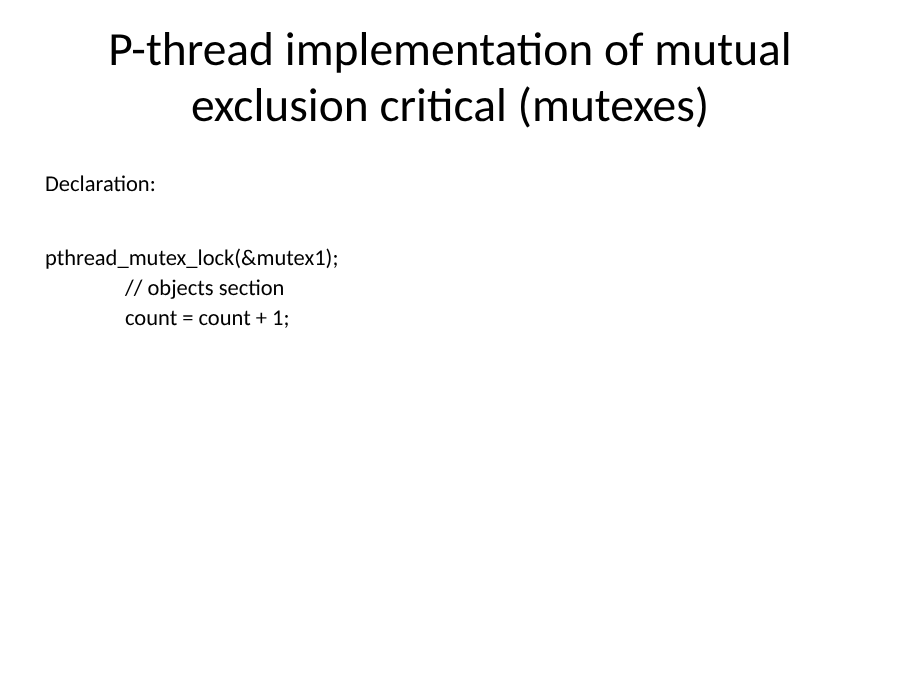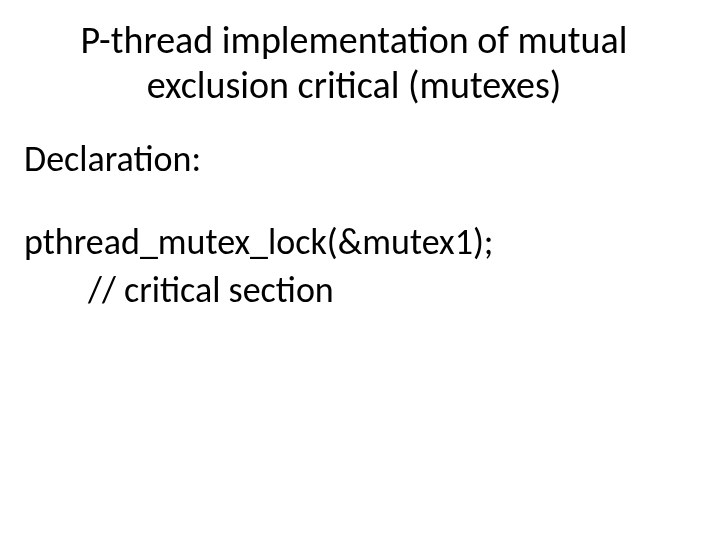--- a/index.html
+++ b/index.html
@@ -8,32 +8,32 @@
     width: 720px;
     height: 540px;
     background: #ffffff;
     font-family: Calibri, "Segoe UI", Arial, sans-serif;
     color: #000000;
   }
   .slide {
     width: 720px;
     height: 496px;
     box-sizing: border-box;
-    padding: 18px 36px 0 24px;
+    padding: 18px 36px 0 36px;
   }
   .title {
     font-size: 38px;
     font-weight: 400;
     text-align: center;
     line-height: 1.18;
     letter-spacing: 0px;
     margin: 0 0 28px 0;
   }
   .body {
-    font-size: 36px;
+    font-size: 18px;
     line-height: 1.32;
     letter-spacing: 0px;
   }
   .body p {
     margin: 0;
   }
   .gap {
     height: 36px;
   }
   .indent {
@@ -46,15 +46,16 @@
 <div class="slide">
   <h1 class="title">
     <span>P-thread implementation of mutual</span><br>
     <span>exclusion critical (mutexes)</span>
   </h1>
 
   <div class="body">
     <p>Declaration:</p>
     <div class="gap"></div>
     <p>pthread_mutex_lock(&amp;mutex1);</p>
-    <p class="indent">// critical section</p>
+    <p class="indent">// objects section</p>
+    <p class="indent">count = count + 1;</p>
   </div>
 </div>
 
 </body></html>

